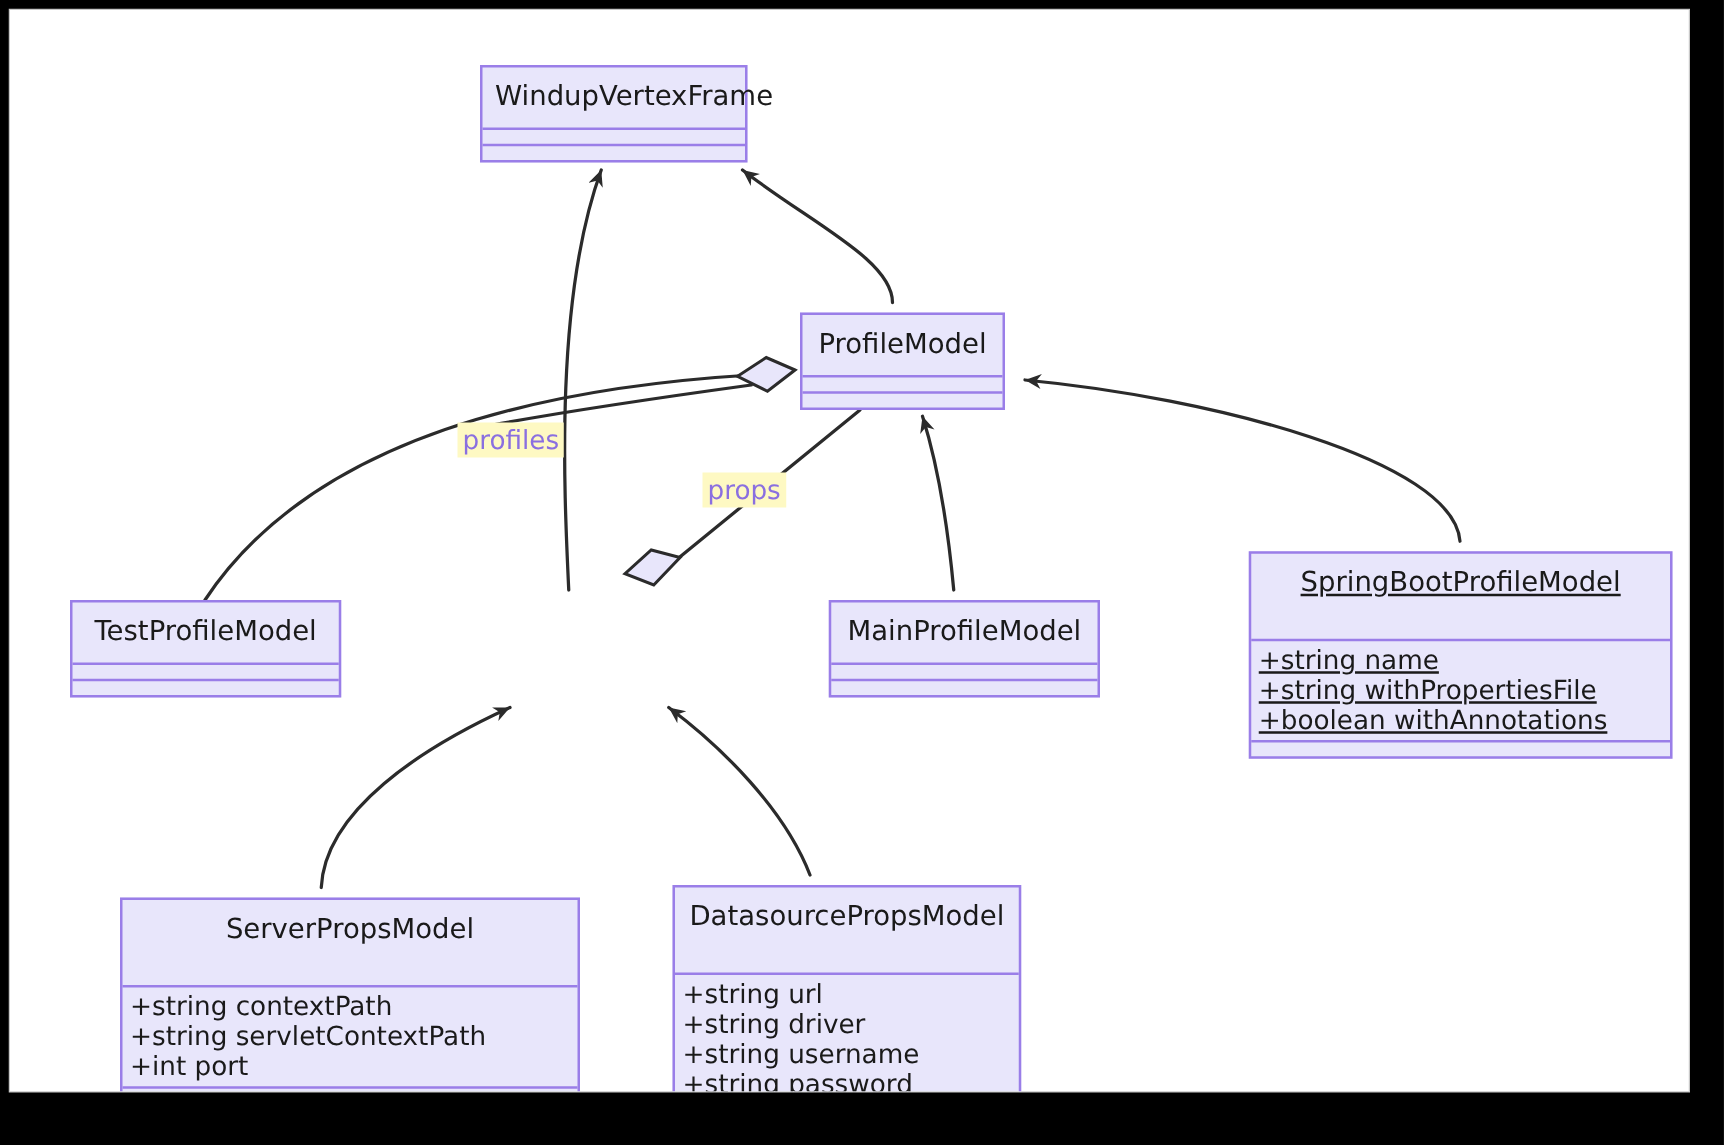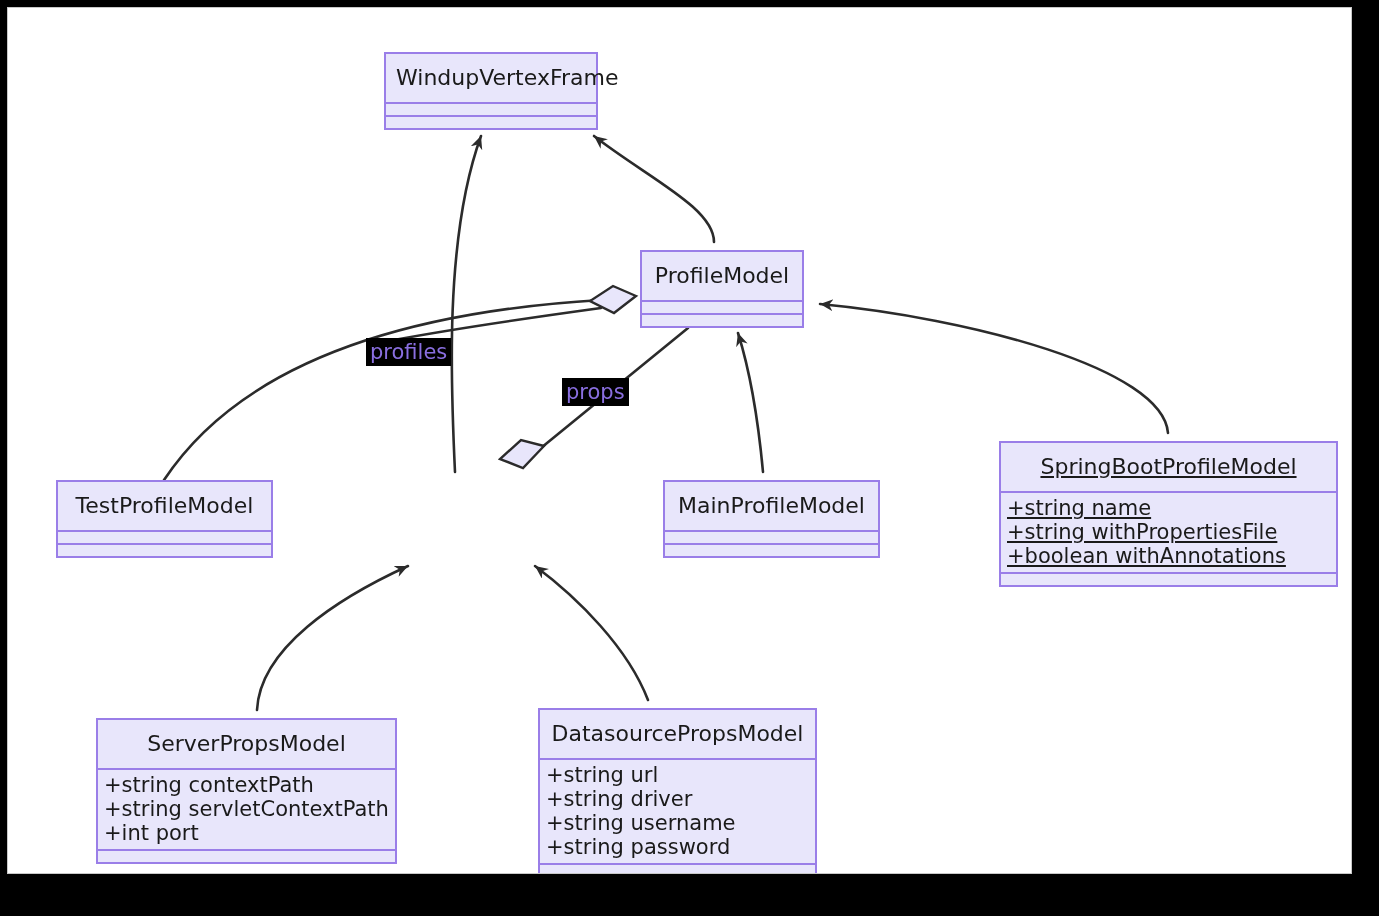--- a/index.html
+++ b/index.html
@@ -46,33 +46,34 @@
     padding: 13px 10px 13px 10px;
     white-space: nowrap;
   }
   .uml-section {
     border-top: 2px solid #9a7ee8;
     min-height: 9px;
     box-sizing: border-box;
   }
   .uml-attrs {
     padding: 3px 6px 4px 6px;
+    margin-top: 20px;
   }
   .uml-attr {
     font-size: 21px;
     line-height: 24px;
     white-space: nowrap;
   }
   .uml-empty {
     height: 13px;
   }
   .edge-label {
     position: absolute;
     color: #8a6fe0;
-    background: #000000;
+    background: #fef9c3;
     font-size: 21px;
     line-height: 26px;
     padding: 1px 4px;
     white-space: nowrap;
   }
 </style>
 </head>
 <body>
 
 <div id="diagram-frame">
@@ -139,21 +140,21 @@
   <div class="uml-class" style="left:991px; top:433px; width:339px;text-decoration:underline;">
     <div class="uml-title">SpringBootProfileModel</div>
     <div class="uml-section uml-attrs">
       <div class="uml-attr">+string name</div>
       <div class="uml-attr">+string withPropertiesFile</div>
       <div class="uml-attr">+boolean withAnnotations</div>
     </div>
     <div class="uml-section uml-empty"></div>
   </div>
 
-  <div class="uml-class" style="left:88px; top:710px; width:301px;">
+  <div class="uml-class" style="left:88px; top:710px; width:368px;">
     <div class="uml-title">ServerPropsModel</div>
     <div class="uml-section uml-attrs">
       <div class="uml-attr">+string contextPath</div>
       <div class="uml-attr">+string servletContextPath</div>
       <div class="uml-attr">+int port</div>
     </div>
     <div class="uml-section uml-empty"></div>
   </div>
 
   <div class="uml-class" style="left:530px; top:700px; width:279px;">

